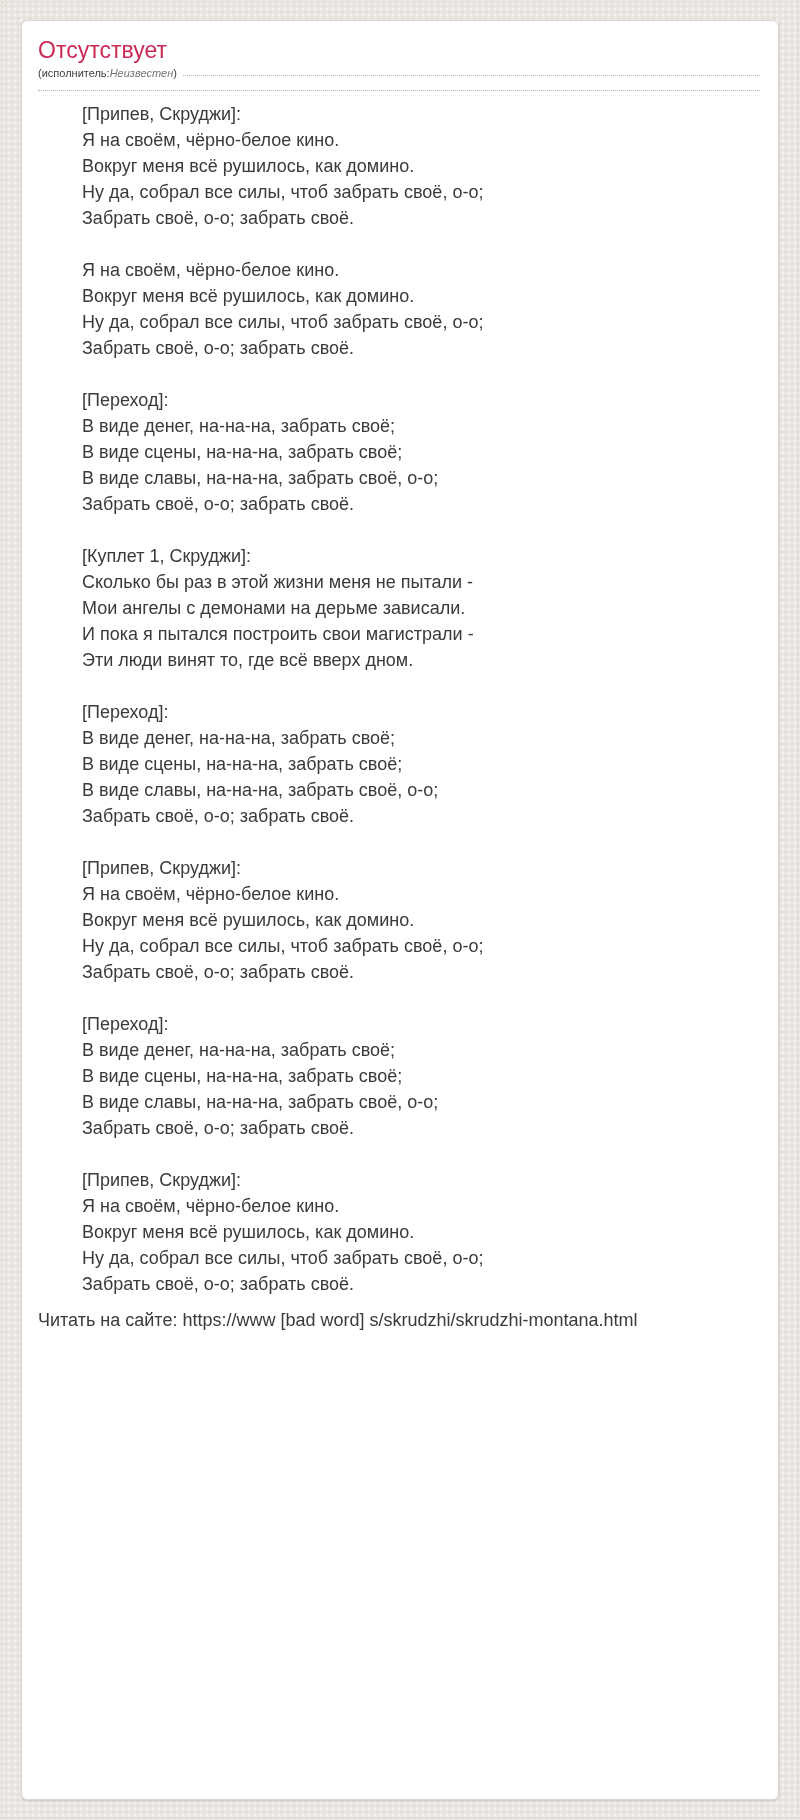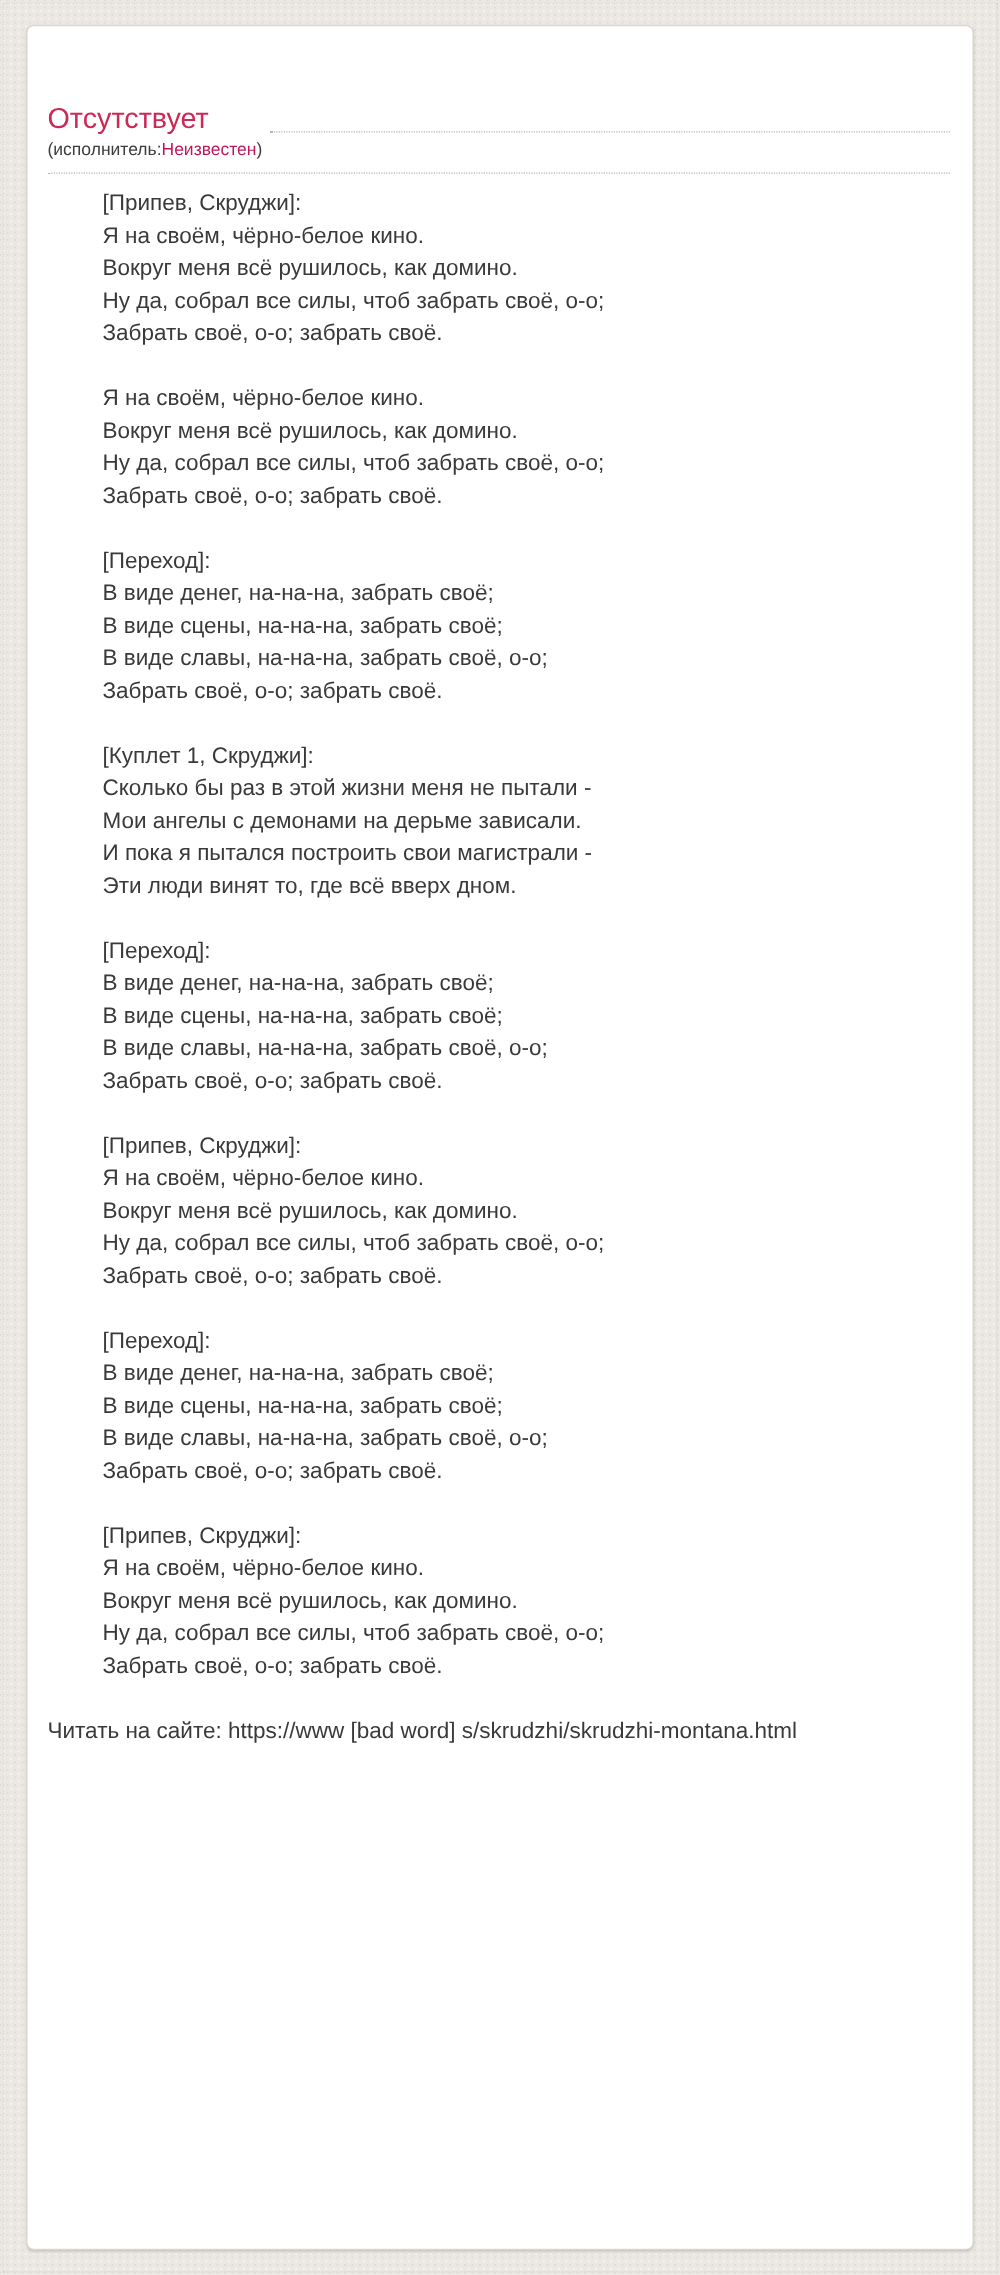--- a/index.html
+++ b/index.html
@@ -30,32 +30,32 @@
     border: 1px solid #d9d5cf;
     border-radius: 6px;
     box-shadow: 0 1px 2px rgba(120,115,108,.25);
     padding: 16px 18px 34px 16px;
     position: relative;
   }
   .song-header {
     padding-bottom: 9px;
     border-bottom: 1px dotted #a9bac2;
     margin-bottom: 10px;
-    margin-top: 44px;
   }
   h1.song-title {
     margin: 0 0 3px 0;
     font-size: 23px;
     font-weight: 400;
     color: #cb2956;
     line-height: 1.15;
   }
   .artist-line {
     display: flex;
-    font-size: 14px;
+    align-items: flex-end;
+    font-size: 11px;
     color: #3c3c3c;
     line-height: 1.3;
   }
   .artist-link {
     text-decoration: none;
     color: #4aa1a8;
     cursor: pointer;
   }
   .artist-fill {
     flex: 1 1 auto;
@@ -66,37 +66,37 @@
   }
   .lyrics {
     font-size: 18px;
     line-height: 26px;
     color: #3a3a3a;
     margin-left: 44px;
   }
   .lyrics p { margin: 0 0 26px 0; }
   .lyrics p:last-child { margin-bottom: 0; }
   .source-line {
-    margin: 26px 0 0 0;
+    margin: 10px 0 0 0;
     font-size: 18px;
     line-height: 26px;
     color: #3a3a3a;
   }
 </style>
 </head>
 <body>
 
 <div class="page-frame"></div>
 
 <div class="card">
   <div class="song-header">
     <h1 class="song-title" style="color: rgb(203, 41, 86);">Отсутствует</h1>
     <div class="artist-line">
       <span>(исполнитель: </span>
-      <a class="artist-link" style="color: #be185d;">Неизвестен</a>
+      <a class="artist-link" style="color: #737373; font-style: italic;">Неизвестен</a>
       <span>)</span>
       <span class="artist-fill"></span>
     </div>
   </div>
 
   <div class="lyrics">
       <p>[Припев, Скруджи]:<br>Я на своём, чёрно-белое кино.<br>Вокруг меня всё рушилось, как домино.<br>Ну да, собрал все силы, чтоб забрать своё, о-о;<br>Забрать своё, о-о; забрать своё.</p>
       <p>Я на своём, чёрно-белое кино.<br>Вокруг меня всё рушилось, как домино.<br>Ну да, собрал все силы, чтоб забрать своё, о-о;<br>Забрать своё, о-о; забрать своё.</p>
       <p>[Переход]:<br>В виде денег, на-на-на, забрать своё;<br>В виде сцены, на-на-на, забрать своё;<br>В виде славы, на-на-на, забрать своё, о-о;<br>Забрать своё, о-о; забрать своё.</p>
       <p>[Куплет 1, Скруджи]:<br>Сколько бы раз в этой жизни меня не пытали -<br>Мои ангелы с демонами на дерьме зависали.<br>И пока я пытался построить свои магистрали -<br>Эти люди винят то, где всё вверх дном.</p>

